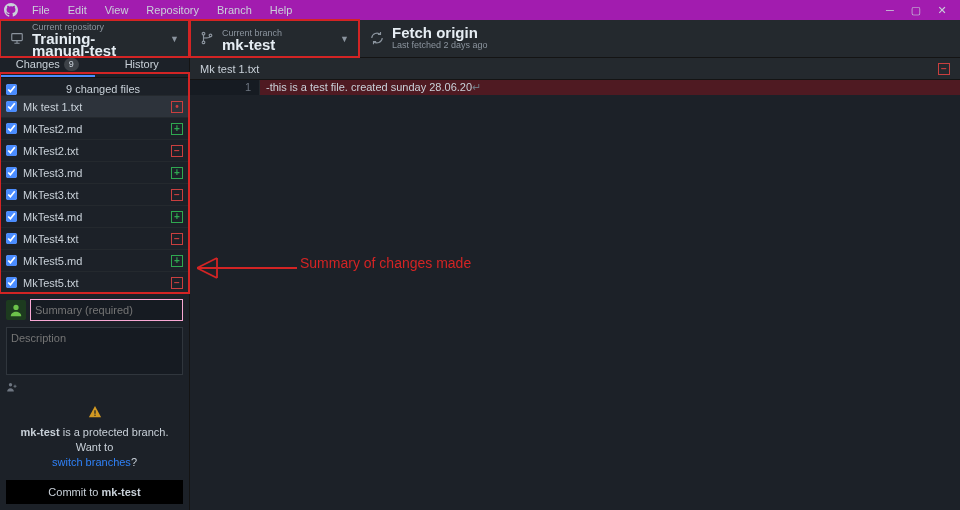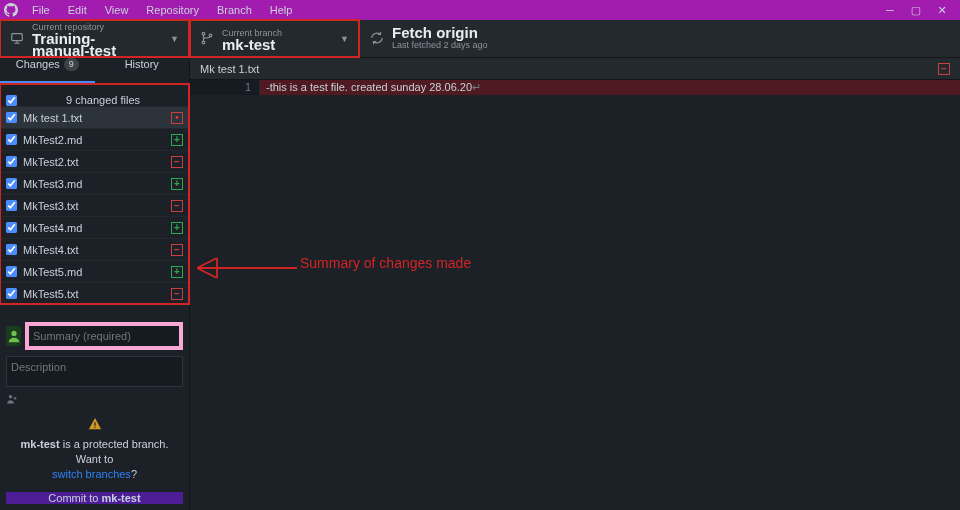--- a/index.html
+++ b/index.html
@@ -31,27 +31,27 @@
 .frow.sel{background:#2d333b}
 .frow input{margin:0}
 .frow .fn{flex:1;font-size:11px}
 .sq{width:12px;height:12px;border:1px solid;display:flex;align-items:center;justify-content:center;font-size:10px;font-weight:bold;line-height:1}
 .sq.mod{border-color:#c93f3f;color:#c93f3f}
 .sq.add{border-color:#2fa850;color:#2fa850}
 .sq.rm{border-color:#c93f3f;color:#c93f3f}
 .commit{margin-top:auto;padding:6px;display:flex;flex-direction:column;gap:6px}
 .sumrow{display:flex;gap:4px;align-items:center}
 .av{width:20px;height:20px;background:#1d3b1f;border-radius:2px;display:flex;align-items:center;justify-content:center}
-.sumrow input{flex:1;background:#161b22;border:4px solid #f9a8d4;padding:4px;font-size:11px;color:#c9d1d9}
-.desc{background:#161b22;border:1px solid #30363d;padding:4px;font-size:11px;color:#8b949e;height:31px;resize:none}
+.sumrow input{flex:1;background:#161b22;border:1px solid #f9a8d4;padding:4px;font-size:11px;color:#c9d1d9}
+.desc{background:#161b22;border:1px solid #30363d;padding:4px;font-size:11px;color:#8b949e;height:48px;resize:none}
 .coauth{color:#6e7681;font-size:11px}
 .warn{text-align:center;padding:4px 2px;color:#8b949e;font-size:10px;line-height:14px}
 .warn svg{margin-bottom:2px}
 .warn a{color:#2f81f7;text-decoration:none}
-.cbtn{background:#4c1d95;color:#fff;text-align:center;font-size:11px;border:none;cursor:pointer}
+.cbtn{background:#000000;color:#fff;text-align:center;padding:6px;font-size:11px;border:none;cursor:pointer}
 .main{flex:1;display:flex;flex-direction:column;background:#1c2128}
 .ftab{height:22px;display:flex;align-items:center;padding:0 10px;border-bottom:1px solid #141414;background:#24292e;position:relative}
 .ftab .cl{margin-left:auto}
 .diff{display:flex;font-family:Consolas,monospace;font-size:11px}
 .gut{width:70px;background:#161b22;text-align:right;padding:1px 8px;color:#6e7681;border-right:1px solid #24292e}
 .dl{flex:1;padding:1px 6px}
 .hunk{background:#1c2a3d;color:#6e7681}
 .rem{background:#4f1a22}
 .rem .tail{color:#6e7681}
 .anno{position:absolute;color:#d32424;font-size:14px;font-weight:500;left:300px;top:255px;pointer-events:none}

